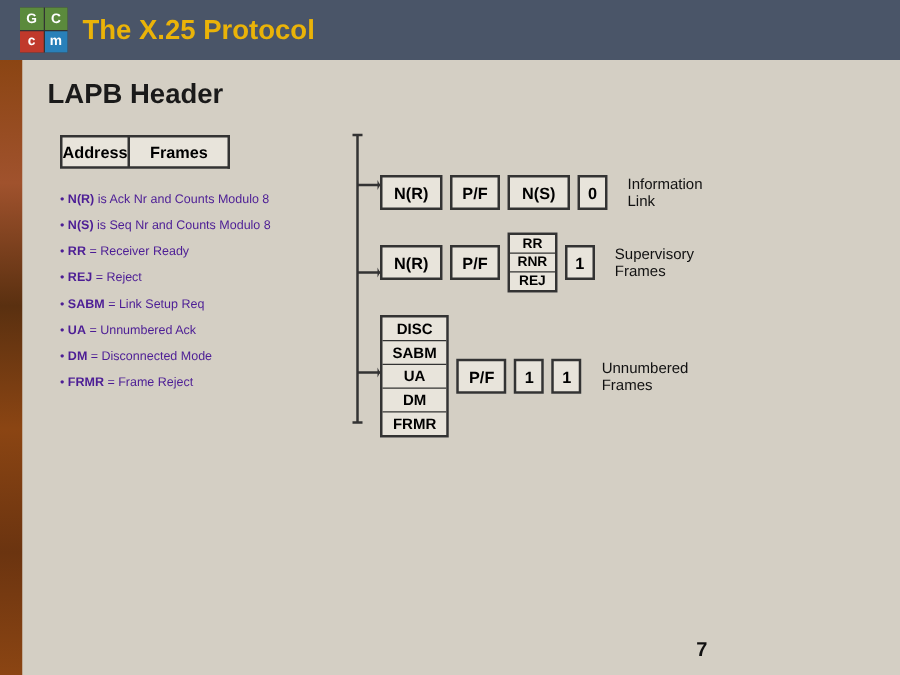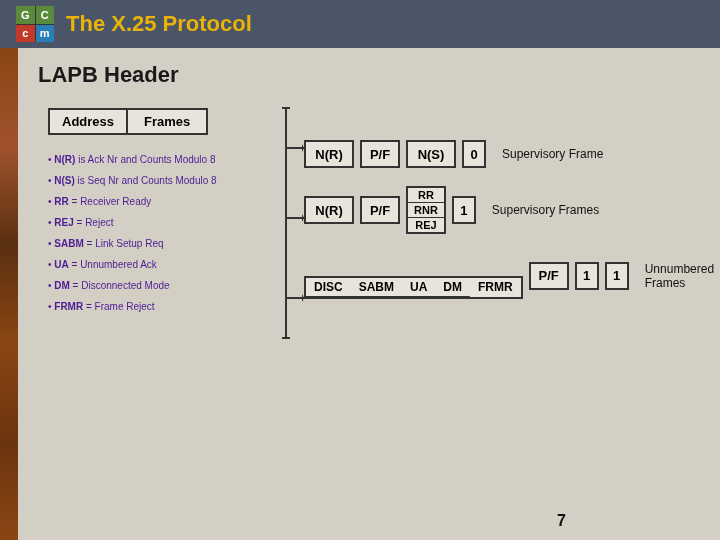--- a/index.html
+++ b/index.html
@@ -91,21 +91,21 @@
     }
 
     
     .header-boxes {
       display: flex;
       gap: 0;
       margin-bottom: 18px;
     }
     .box-address {
       border: 2px solid #333;
-      padding: 4px 12px;
+      padding: 4px 0;
       background: #e8e4db;
       font-size: 13px;
       font-weight: bold;
     }
     .box-control {
       border: 2px solid #333;
       border-left: none;
       padding: 4px 16px;
       background: #e8e4db;
       font-size: 13px;
@@ -161,23 +161,23 @@
       font-weight: bold;
       text-align: center;
       padding: 1px 6px;
       border-bottom: 1px solid #333;
     }
     .stacked-cell:last-child { border-bottom: none; }
 
     
     .disc-stack {
       display: flex;
-      border: 2px solid #333;
-      background: #e8e4db;
-      margin-top: 24px;
+      flex-direction: column;
+      border: 2px solid #333;
+      background: #e8e4db;
     }
     .disc-item {
       font-size: 12px;
       font-weight: bold;
       text-align: center;
       padding: 2px 8px;
       border-bottom: 1px solid #333;
     }
     .disc-item:last-child { border-bottom: none; }
 
@@ -275,21 +275,21 @@
         </svg>
       </div>
 
       <div style="display:flex; flex-direction:column; gap:18px; margin-top:32px;">
 
         <div class="frame-row">
           <div class="cell wide">N(R)</div>
           <div class="cell">P/F</div>
           <div class="cell wide">N(S)</div>
           <div class="cell narrow">0</div>
-          <span class="frame-label">Supervisory Frame</span>
+          <span class="frame-label">Information Link</span>
         </div>
 
         <div class="frame-row" style="align-items:center;">
           <div class="cell wide">N(R)</div>
           <div class="cell">P/F</div>
           <div class="stacked-cells">
             <div class="stacked-cell">RR</div>
             <div class="stacked-cell">RNR</div>
             <div class="stacked-cell">REJ</div>
           </div>

